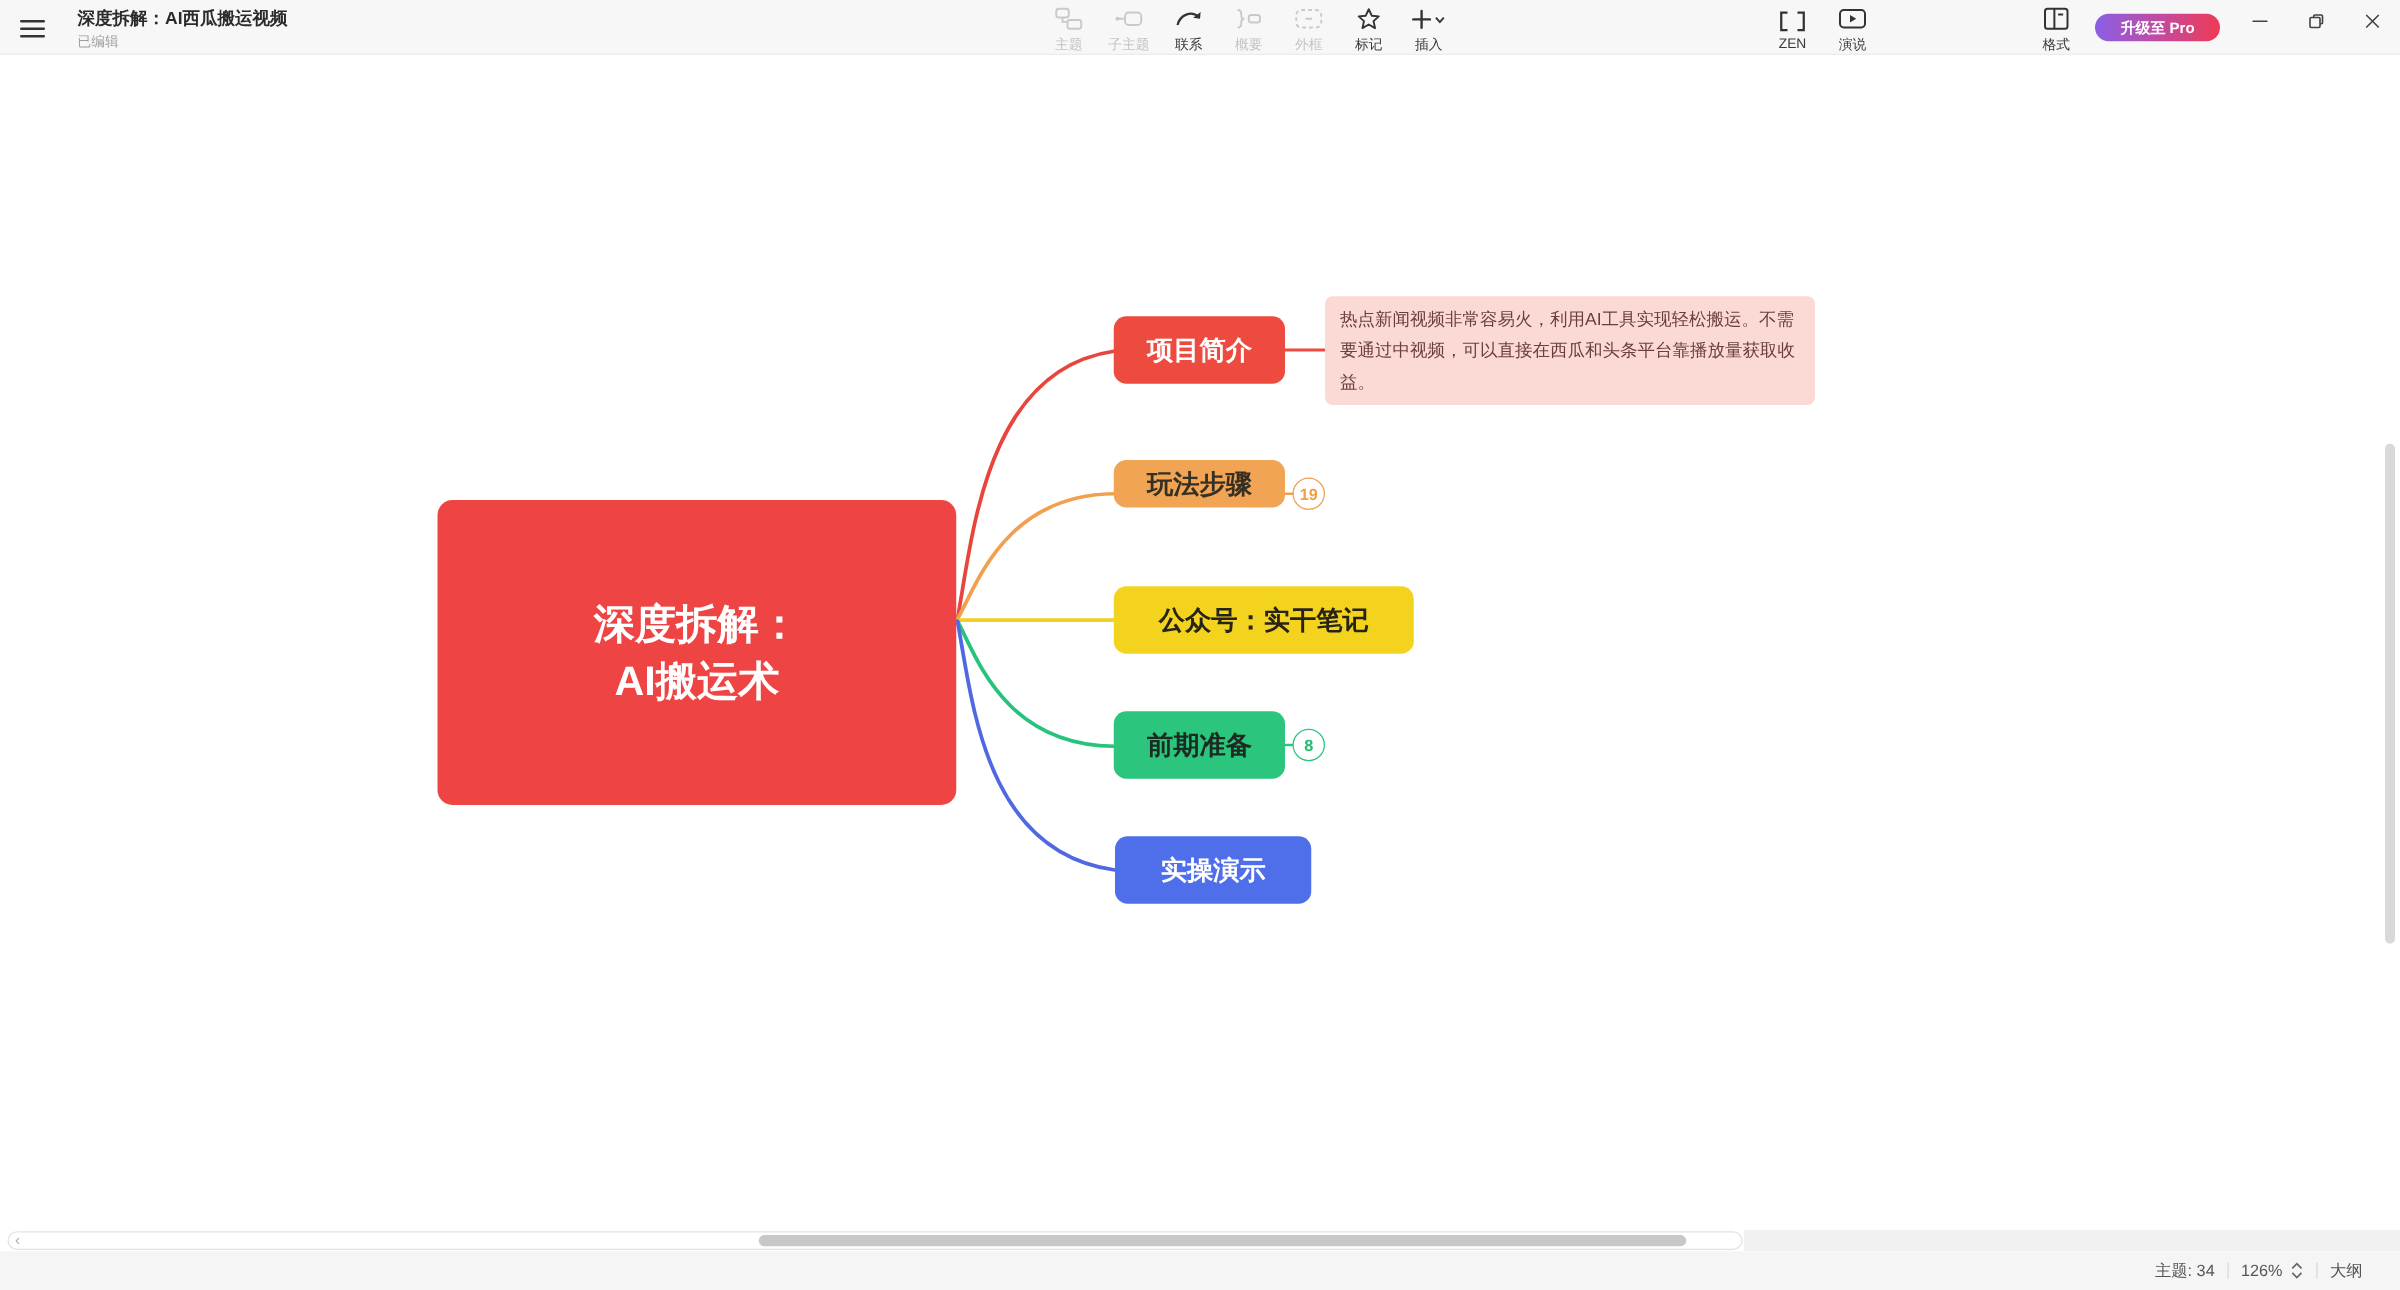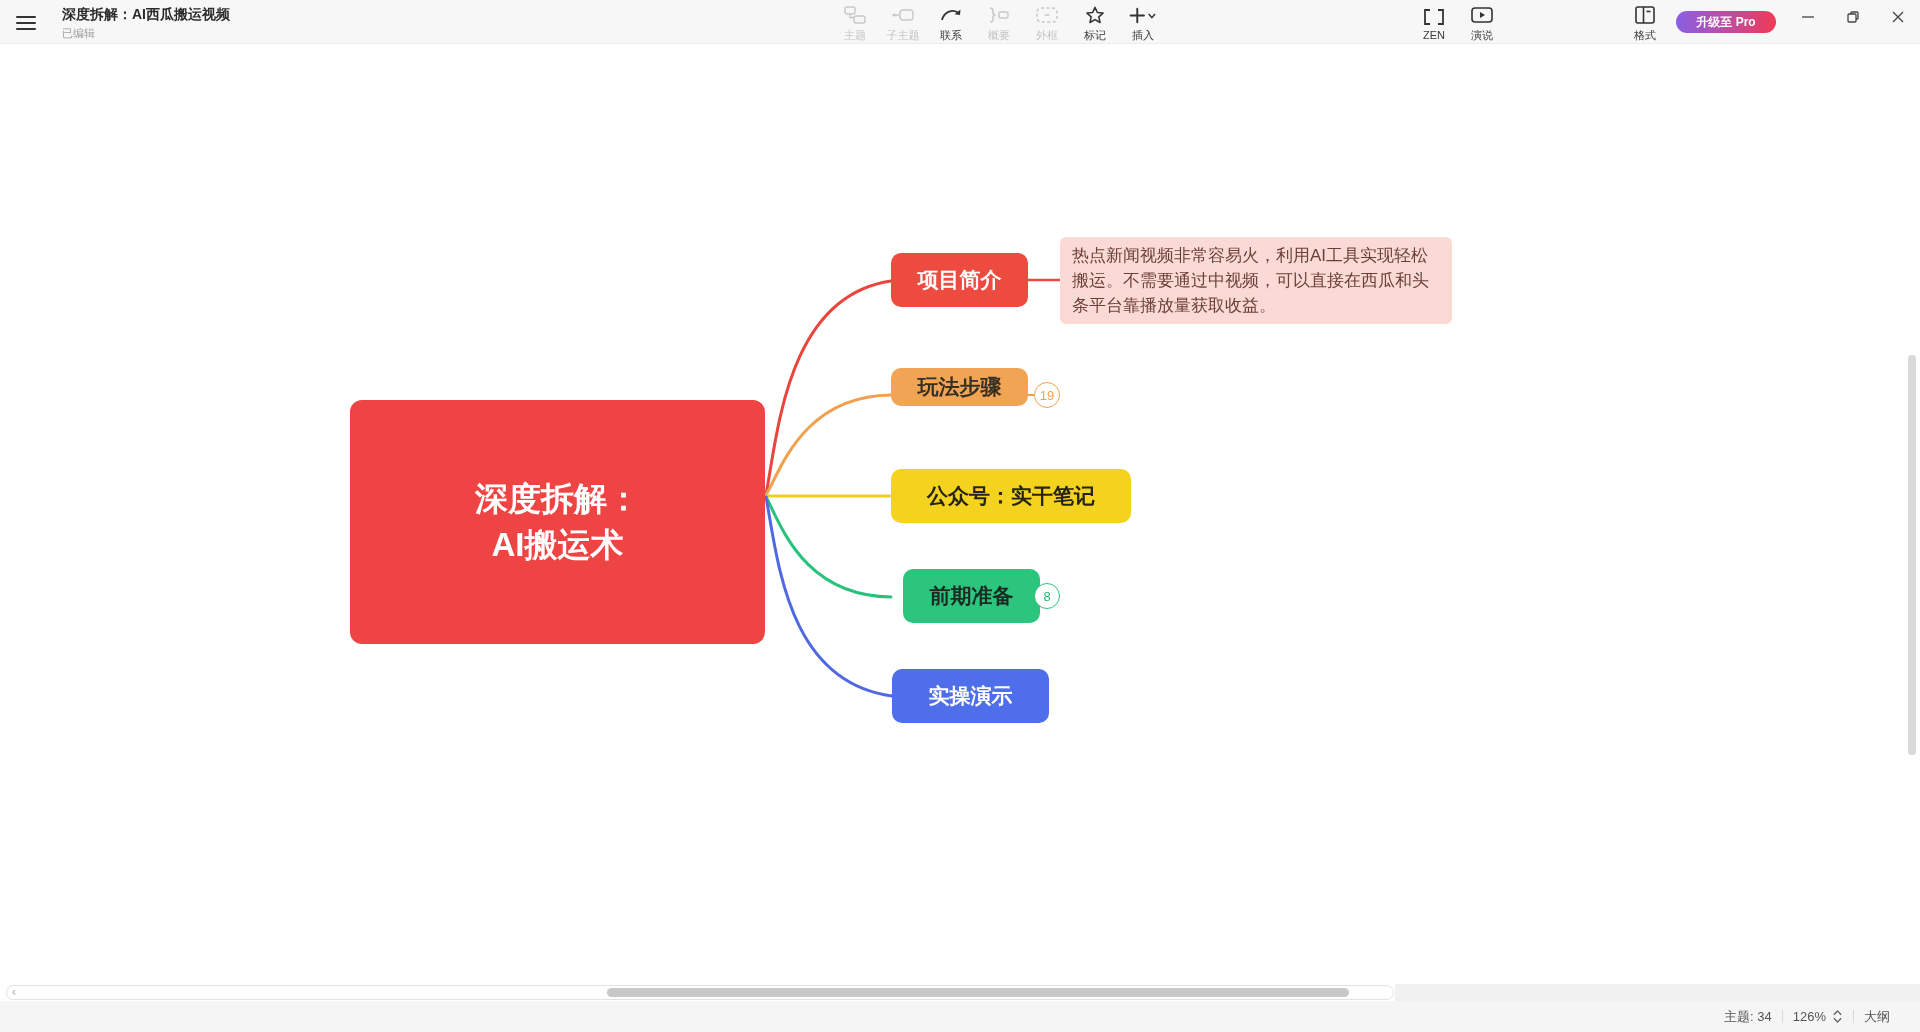--- a/index.html
+++ b/index.html
@@ -31,28 +31,28 @@
   
   .canvas { position:absolute; left:0; top:44px; width:1920px; height:940px; background:#ffffff; }
   .map-lines { position:absolute; left:0; top:0; width:1920px; height:1032px; pointer-events:none; z-index:1; }
   .node { position:absolute; display:flex; align-items:center; justify-content:center;
     font-weight:bold; border-radius:10px; z-index:2; cursor:pointer; white-space:nowrap; }
   .root-node { left:350px; top:400px; width:415px; height:244px; background:#ef4444; border-radius:12px;
     color:#ffffff; flex-direction:column; font-size:33px; line-height:1.38; text-align:center; }
   .b-red    { left:891px; top:253px; width:137px; height:54px; background:#ee4b40; color:#ffffff; font-size:21px; }
   .b-orange { left:891px; top:368px; width:137px; height:38px; background:#f2a455; color:#363024; font-size:21px; }
   .b-yellow { left:891px; top:469px; width:240px; height:54px; background:#f4d31f; color:#262317; font-size:21px; }
-  .b-green  { left:891px; top:569px; width:137px; height:54px; background:#2cc57e; color:#1c2b22; font-size:21px;margin-left:12px; }
+  .b-green  { left:891px; top:569px; width:137px; height:54px; background:#2cc57e; color:#1c2b22; font-size:21px; }
   .b-blue   { left:892px; top:669px; width:157px; height:54px; background:#4e6fe9; color:#ffffff; font-size:21px; }
   .badge { position:absolute; width:26px; height:26px; border-radius:50%; background:#fff; z-index:2;
-    display:flex; align-items:center; justify-content:center; font-size:13px; font-weight:normal; cursor:pointer; }
+    display:flex; align-items:center; justify-content:center; font-size:13px; font-weight:bold; cursor:pointer; }
   .badge-19 { left:1034px; top:382px; border:1.5px solid #f0a04e; color:#ef9f4b; }
   .badge-8  { left:1034px; top:583px; border:1.5px solid #2cc57e; color:#26b974; }
   .note { position:absolute; left:1060px; top:237px; width:392px; background:#fbdad6; border-radius:6px;
-    padding:6px 12px; font-size:17px; line-height:25px; color:#6b3f3a; z-index:2; cursor:pointer; }
+    padding:6px 12px; font-size:14px; line-height:25px; color:#6b3f3a; z-index:2; cursor:pointer; }
   
   .hscroll { position:absolute; left:6px; top:985px; width:1388px; height:15px; background:#ffffff;
     border:1px solid #e2e2e2; border-radius:8px; z-index:20; }
   .hscroll-arrow { position:absolute; left:5px; top:-1px; font-size:12px; color:#aaa; line-height:15px; }
   .hthumb { position:absolute; left:600px; top:2px; width:742px; height:9px; background:#c8c8c8; border-radius:5px; cursor:pointer; }
   .hscroll-gap { position:absolute; left:1395px; top:984px; width:525px; height:17px; background:#f1f1f2; z-index:19; }
   .vthumb { position:absolute; left:1908px; top:355px; width:8px; height:400px; background:#d9d9d9; border-radius:4px; z-index:20; cursor:pointer; }
   
   .footer { position:absolute; left:0; top:1001px; width:1920px; height:31px; background:#f5f5f6;
     display:flex; justify-content:flex-end; align-items:center; padding-right:30px; gap:10px;

